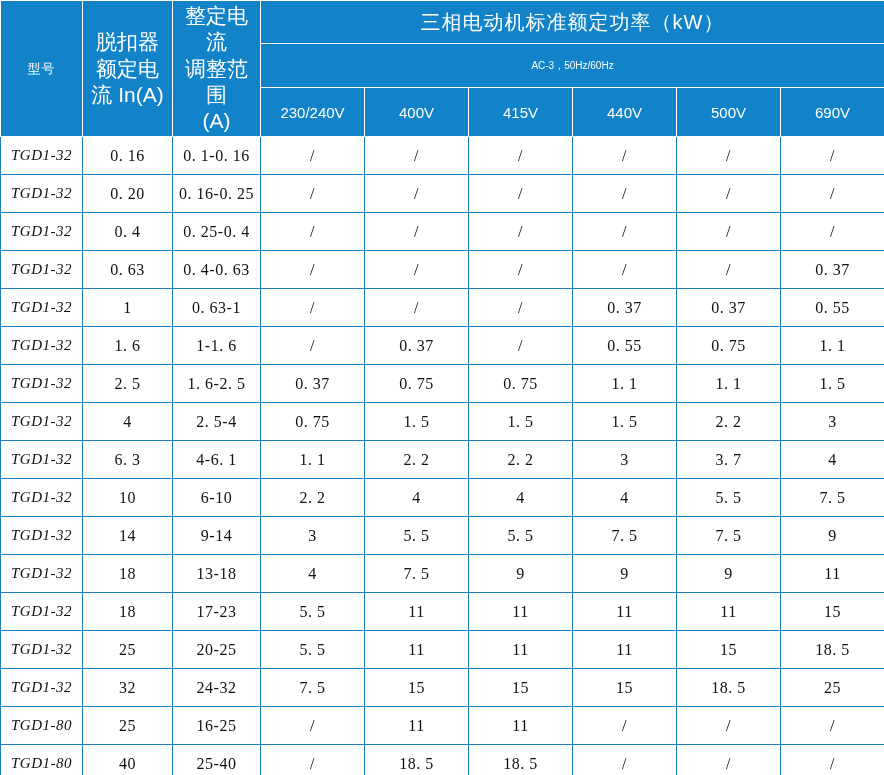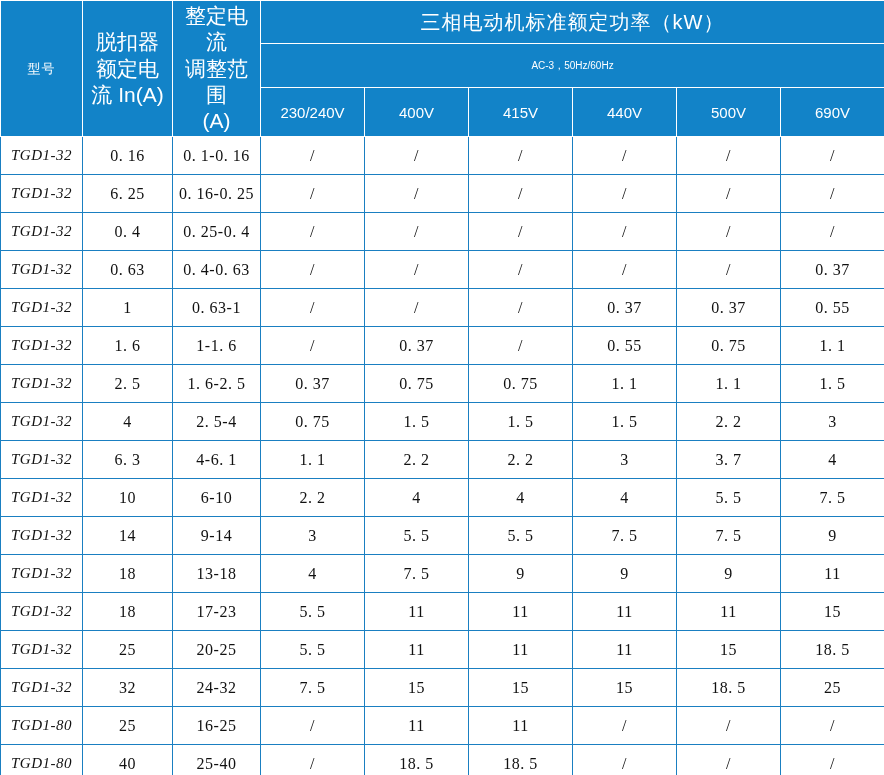--- a/index.html
+++ b/index.html
@@ -135,21 +135,21 @@
         <td class="val-cell">0. 1-0. 16</td>
         <td class="val-cell">/</td>
         <td class="val-cell">/</td>
         <td class="val-cell">/</td>
         <td class="val-cell">/</td>
         <td class="val-cell">/</td>
         <td class="val-cell">/</td>
       </tr>
       <tr>
         <td class="model-cell">TGD1-32</td>
-        <td class="val-cell">6. 25</td>
+        <td class="val-cell">0. 20</td>
         <td class="val-cell">0. 16-0. 25</td>
         <td class="val-cell">/</td>
         <td class="val-cell">/</td>
         <td class="val-cell">/</td>
         <td class="val-cell">/</td>
         <td class="val-cell">/</td>
         <td class="val-cell">/</td>
       </tr>
       <tr>
         <td class="model-cell">TGD1-32</td>

